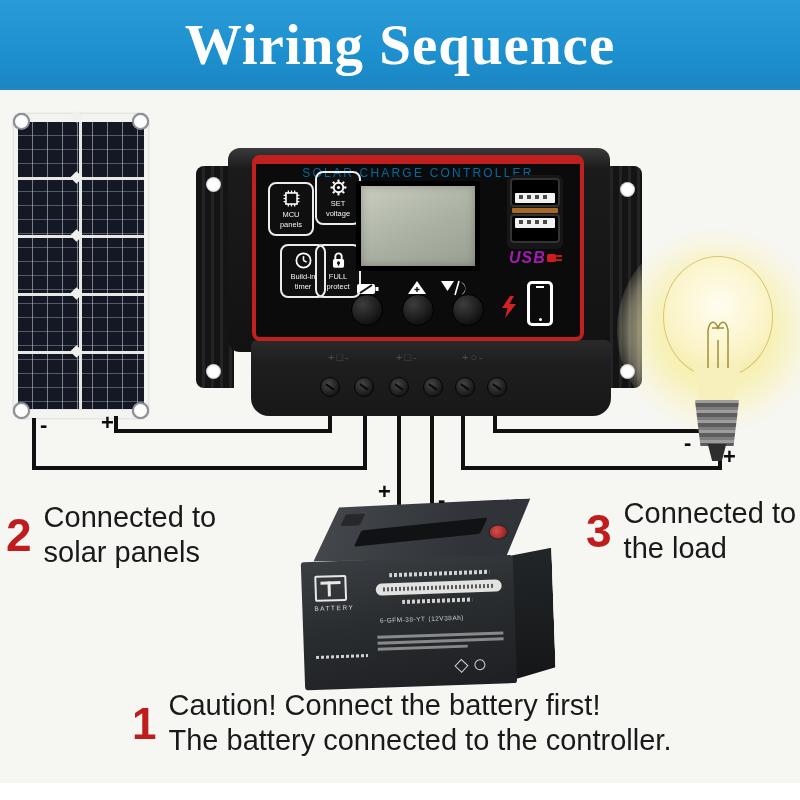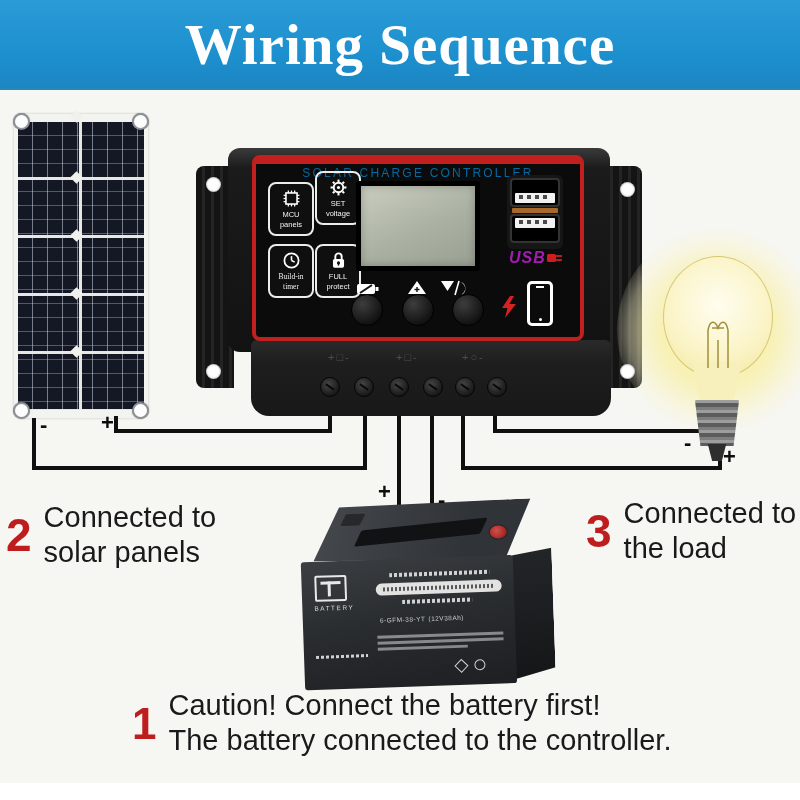--- a/index.html
+++ b/index.html
@@ -219,21 +219,21 @@
             <line x1="4.9" y1="19.1" x2="7" y2="17"></line>
             <line x1="17" y1="7" x2="19.1" y2="4.9"></line>
           </g>
           <circle cx="12" cy="12" r="6" fill="none" stroke="#fff" stroke-width="2.4"></circle>
           <circle cx="12" cy="12" r="2" fill="#fff"></circle>
         </svg>
     </span>
     <span>SET</span>
     <span>voltage</span>
   </div>
-  <div class="feature" style="left:268px;top:244px;font-family:Liberation Serif, serif;">
+  <div class="feature" style="left:280px;top:244px;">
     <span>
       <svg width="19" height="19" viewBox="0 0 24 24">
           <circle cx="12" cy="12" r="9" fill="none" stroke="#fff" stroke-width="2.2"></circle>
           <line x1="12" y1="12" x2="12" y2="6.5" stroke="#fff" stroke-width="2"></line>
           <line x1="12" y1="12" x2="16" y2="14" stroke="#fff" stroke-width="2"></line>
         </svg>
     </span>
     <span>Build-in</span>
     <span>timer</span>
   </div>

